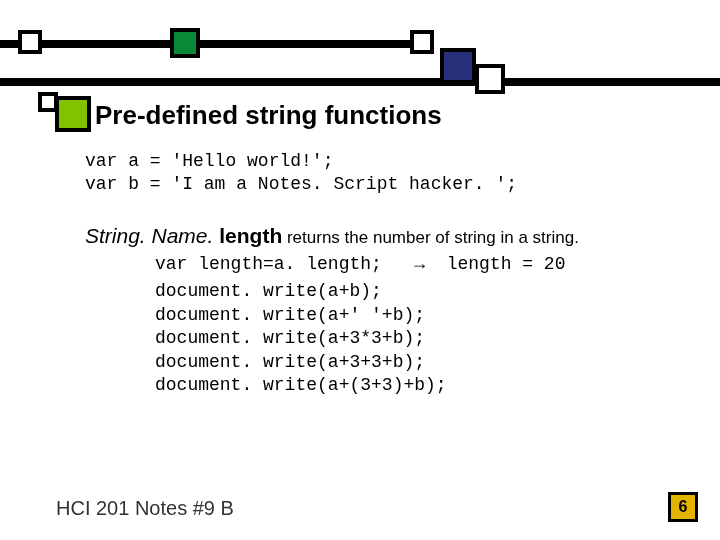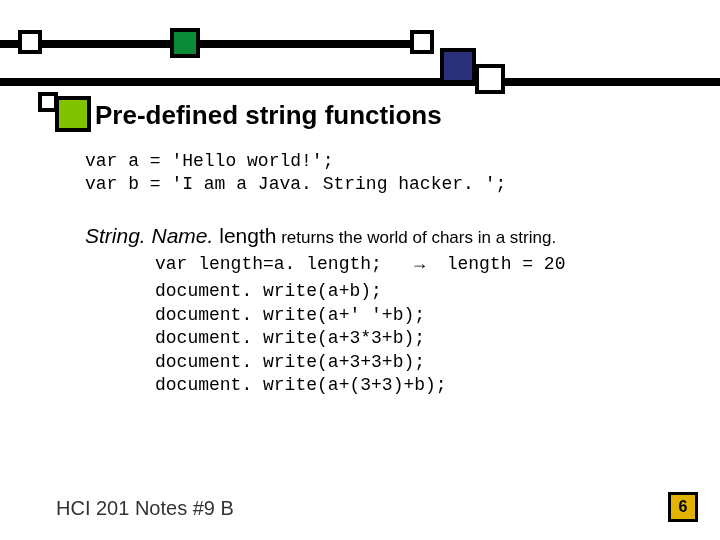--- a/index.html
+++ b/index.html
@@ -49,21 +49,21 @@
     line-height: 1.3;
     white-space: pre;
   }
   .subhead {
     font-family: Arial, Helvetica, sans-serif;
     font-size: 21px;
     line-height: 1.25;
     margin-top: 26px;
   }
   .subhead .ital { font-style: italic; }
-  .subhead .bold { font-weight: normal; }
+  .subhead .bold { font-weight: bold; }
   .subhead .trail { font-size: 17px; font-style: normal; font-weight: normal; }
   .code.indent { margin-left: 70px; margin-top: 4px; }
   .footer-note {
     position: absolute;
     left: 56px;
     bottom: 20px;
     font-family: Liberation Sans, sans-serif;
     font-size: 20px;
     color: #333;
   }
@@ -98,24 +98,24 @@
   <div class="sq" style="left:475px; top:64px; width:30px; height:30px; background:#fff;"></div>
 
   <div class="sq" style="left:38px; top:92px; width:20px; height:20px; background:#fff;"></div>
   <div class="sq" style="left:55px; top:96px; width:36px; height:36px; background:#82c300;"></div>
 </div>
 
 <div class="title">Pre-defined string functions</div>
 
 <div class="content">
   <div class="code">var a = 'Hello world!';
-var b = 'I am a Java. String hacker. ';</div>
+var b = 'I am a Notes. Script hacker. ';</div>
 
   <div class="subhead">
-    <span class="ital">String. Name. </span><span class="bold">length</span><span class="trail"> returns the world of chars in a string.</span>
+    <span class="ital">String. Name. </span><span class="bold">length</span><span class="trail"> returns the number of string in a string.</span>
   </div>
   <div class="code indent">var length=a. length;   →  length = 20</div>
 
   <div class="code indent">document. write(a+b);
 document. write(a+' '+b);
 document. write(a+3*3+b);
 document. write(a+3+3+b);
 document. write(a+(3+3)+b);</div>
 </div>
 

